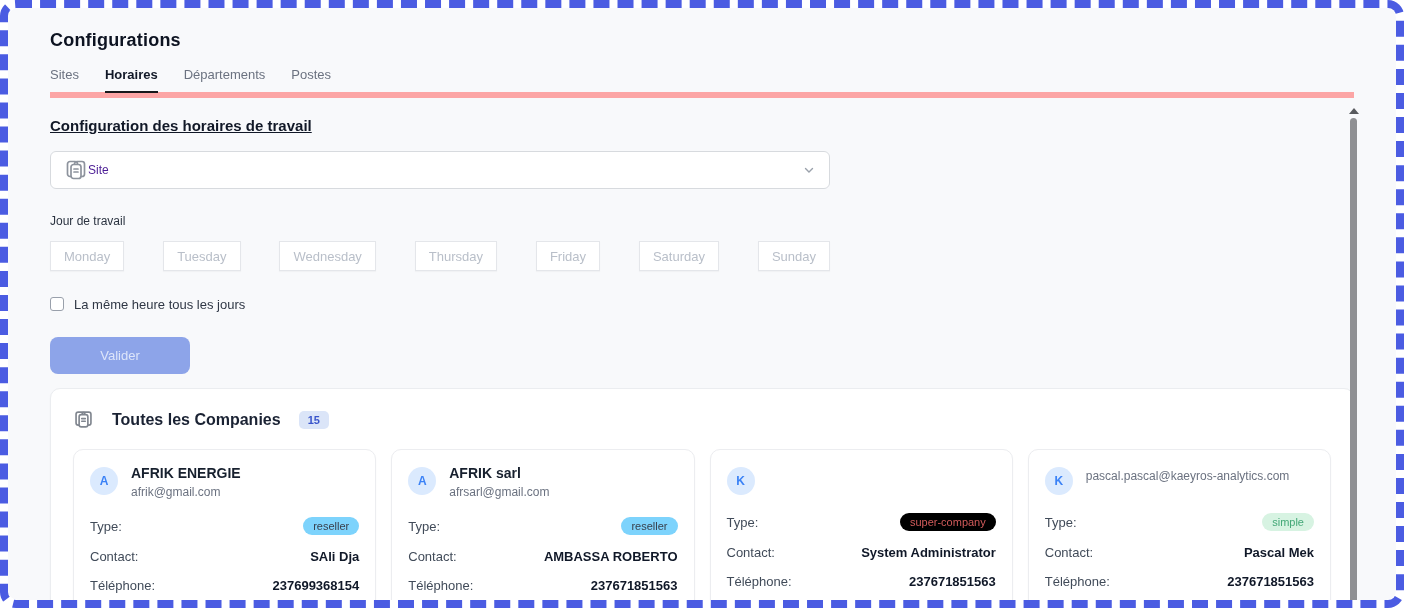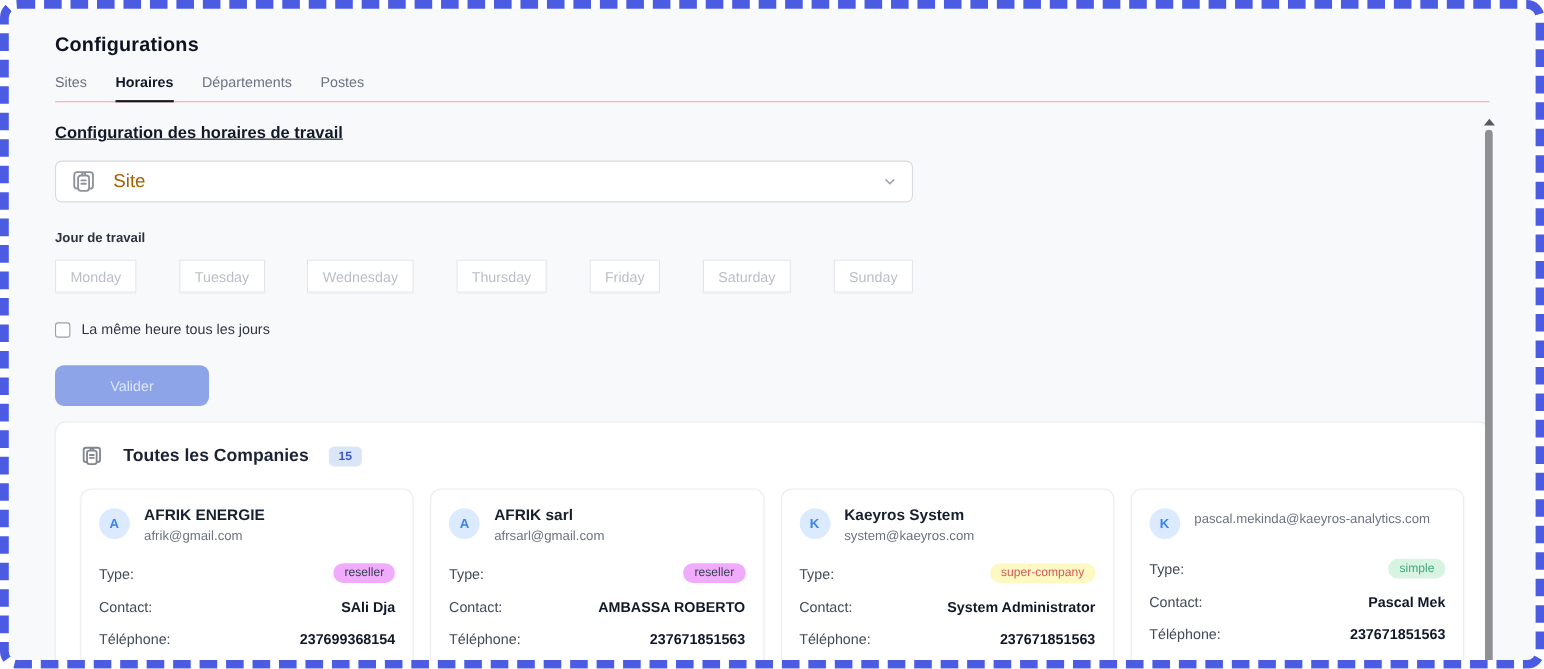--- a/index.html
+++ b/index.html
@@ -4,58 +4,58 @@
 <style>
   * { margin:0; padding:0; box-sizing:border-box; }
   html,body { width:1404px; height:608px; background:#ffffff; font-family:"Liberation Sans", sans-serif; overflow:hidden; }
 
   .viewport { position:relative; width:1404px; height:608px; background:#ffffff; overflow:hidden; }
   .frame { position:absolute; inset:0; border:8px dashed #4b5ce2; border-radius:16px; pointer-events:none; z-index:50; }
   .page { position:absolute; inset:8px; background:#f8f9fb; border-radius:10px; overflow:hidden; }
 
   .page-title { font-size:18px; font-weight:700; color:#0d1321; margin:22px 42px 0; letter-spacing:.2px; }
 
-  .tabs { display:flex; gap:26px; margin:16px 42px 0; border-bottom:1px solid #fca5a5; }
+  .tabs { display:flex; gap:26px; margin:16px 42px 0; border-bottom:6px solid #fca5a5; }
   .tab { font-size:13px; color:#6b7280; padding-bottom:9px; cursor:pointer; }
   .tab.active { color:#111827; font-weight:700; border-bottom:2px solid #17181b; margin-bottom:-1px; }
 
   .section-heading { font-size:15px; font-weight:700; color:#111827; margin:19px 42px 0;text-decoration:underline; }
 
   .select { margin:17px 42px 0; width:780px; height:38px; background:#fff; border:1px solid #d7dade; border-radius:6px; display:flex; align-items:center; padding:0 13px; cursor:pointer; }
-  .select .ph { font-size:17px; color:#a16207; margin-left:15px; }
+  .select .ph { font-size:12px; color:#4c1d95; }
   .select .chev { margin-left:auto; display:flex; }
 
-  .jour-label { margin:25px 42px 0; font-size:12px; font-weight:700; color:#2b3340; }
+  .jour-label { margin:25px 42px 0; font-size:12px; font-weight:400; color:#2b3340; }
 
   .days { margin:13px 42px 0; width:780px; display:flex; justify-content:space-between; }
   .day { height:30px; padding:0 13px; display:flex; align-items:center; background:#fff; border:1px solid #e4e6ea; border-radius:0; font-size:13px; color:#b9bfc9; box-shadow:0 1px 1px rgba(16,24,40,.03); cursor:pointer; }
 
-  .same-hour { margin:26px 42px 0; display:flex; align-items:flex-end; gap:10px; font-size:13px; color:#2f3745; cursor:pointer; width:max-content; }
+  .same-hour { margin:26px 42px 0; display:flex; align-items:flex-start; gap:10px; font-size:13px; color:#2f3745; cursor:pointer; width:max-content; }
   .checkbox { width:14px; height:14px; border:1.5px solid #99a0ab; border-radius:3px; background:#fff; flex:0 0 auto; }
 
   .valider { display:block; margin:25px 42px 0; width:140px; height:37px; background:#8da4e9; border:none; border-radius:8px; color:#dde5fa; font-size:13px; font-family:inherit; cursor:pointer; }
 
   .companies { margin:14px 42px 0; background:#fff; border:1px solid #ebedf0; border-radius:10px; padding:20px 22px; height:260px; box-shadow:0 1px 2px rgba(16,24,40,.04); }
   .companies-head { display:flex; align-items:center; gap:18px; }
   .companies-title { font-size:16px; font-weight:700; color:#1a2233; }
   .badge { background:#dbe5f8; color:#3a55cb; font-size:11px; font-weight:700; padding:3px 9px; border-radius:5px; }
 
   .cards { margin-top:19px; display:grid; grid-template-columns:repeat(4,1fr); gap:15px; }
   .card { background:#fff; border:1px solid #ecedf0; border-radius:10px; padding:15px 16px; height:195px; box-shadow:0 1px 2px rgba(16,24,40,.03); }
   .card-head { display:flex; gap:13px; align-items:flex-start; }
   .avatar { width:28px; height:28px; border-radius:50%; background:#dbeafe; color:#3b82f6; font-size:12px; font-weight:700; display:flex; align-items:center; justify-content:center; margin-top:2px; }
   .name { font-size:14px; font-weight:700; color:#17202e; }
   .email { font-size:12px; color:#6b7280; margin-top:4px; white-space:nowrap; }
   .row { display:flex; justify-content:space-between; align-items:center; margin-top:14px; }
   .row.first { margin-top:18px; }
   .lbl { font-size:13px; color:#414b59; }
   .val { font-size:13px; font-weight:700; color:#101828; }
   .pill { font-size:11px; padding:3px 10px; border-radius:999px; font-weight:500; }
-  .pill-gray  { background:#f0abfc; color:#39404d; }
-  .pill-red   { background:#fef9c3; color:#d25b5b; }
+  .pill-gray  { background:#7dd3fc; color:#39404d; }
+  .pill-red   { background:#000000; color:#d25b5b; }
   .pill-green { background:#d7f3e2; color:#43a877; }
 
   .scrollbar-thumb { position:absolute; left:1342px; top:110px; width:7px; height:492px; background:#8f9093; border-radius:4px; z-index:40; cursor:grab; }
   .scrollbar-arrow { position:absolute; left:1341px; top:100px; width:0; height:0; border-left:5px solid transparent; border-right:5px solid transparent; border-bottom:6px solid #585a5e; z-index:40; cursor:pointer; }
 
   .icon-company { display:flex; }
 </style>
 </head>
 <body>
 
@@ -169,45 +169,41 @@
           <div class="row">
               <span class="lbl">Téléphone:</span>
               <span class="val">237671851563</span>
             </div>
 
         </article>
 
         <article class="card">
           <div class="card-head">
             <div class="avatar">K</div>
-            <div>
-              <div class="name">Kaeyros System</div>
-              <div class="email">system@kaeyros.com</div>
-            </div>
           </div>
           <div class="row first">
               <span class="lbl">Type:</span>
               <span class="pill pill-red">super-company</span>
             </div>
           <div class="row">
               <span class="lbl">Contact:</span>
               <span class="val">System Administrator</span>
             </div>
           <div class="row">
               <span class="lbl">Téléphone:</span>
               <span class="val">237671851563</span>
             </div>
 
         </article>
 
         <article class="card">
           <div class="card-head">
             <div class="avatar">K</div>
             <div>
-              <div class="email">pascal.mekinda@kaeyros-analytics.com</div>
+              <div class="email">pascal.pascal@kaeyros-analytics.com</div>
             </div>
           </div>
           <div class="row first">
               <span class="lbl">Type:</span>
               <span class="pill pill-green">simple</span>
             </div>
           <div class="row">
               <span class="lbl">Contact:</span>
               <span class="val">Pascal Mek</span>
             </div>

